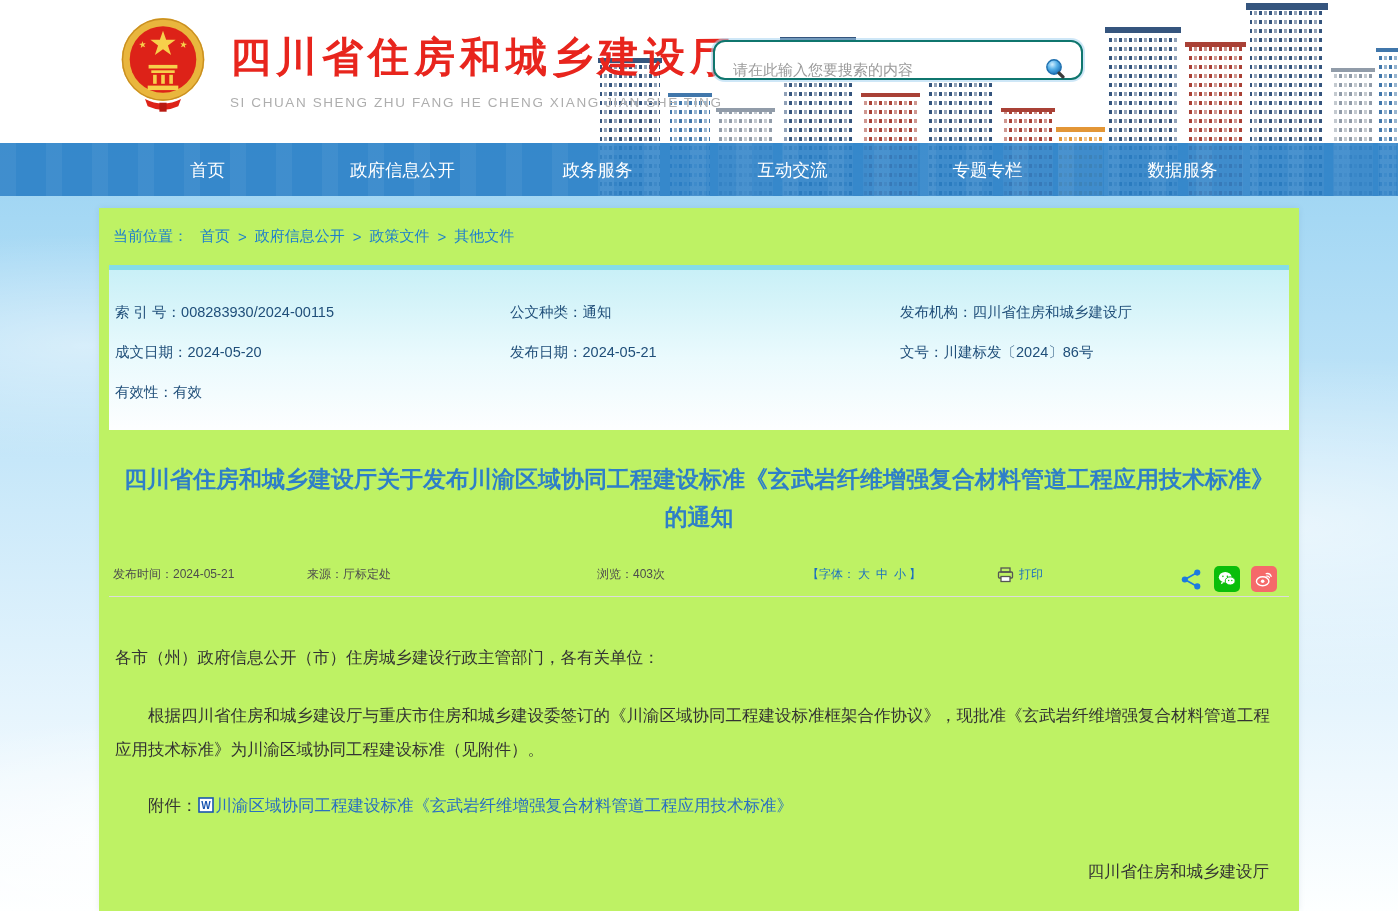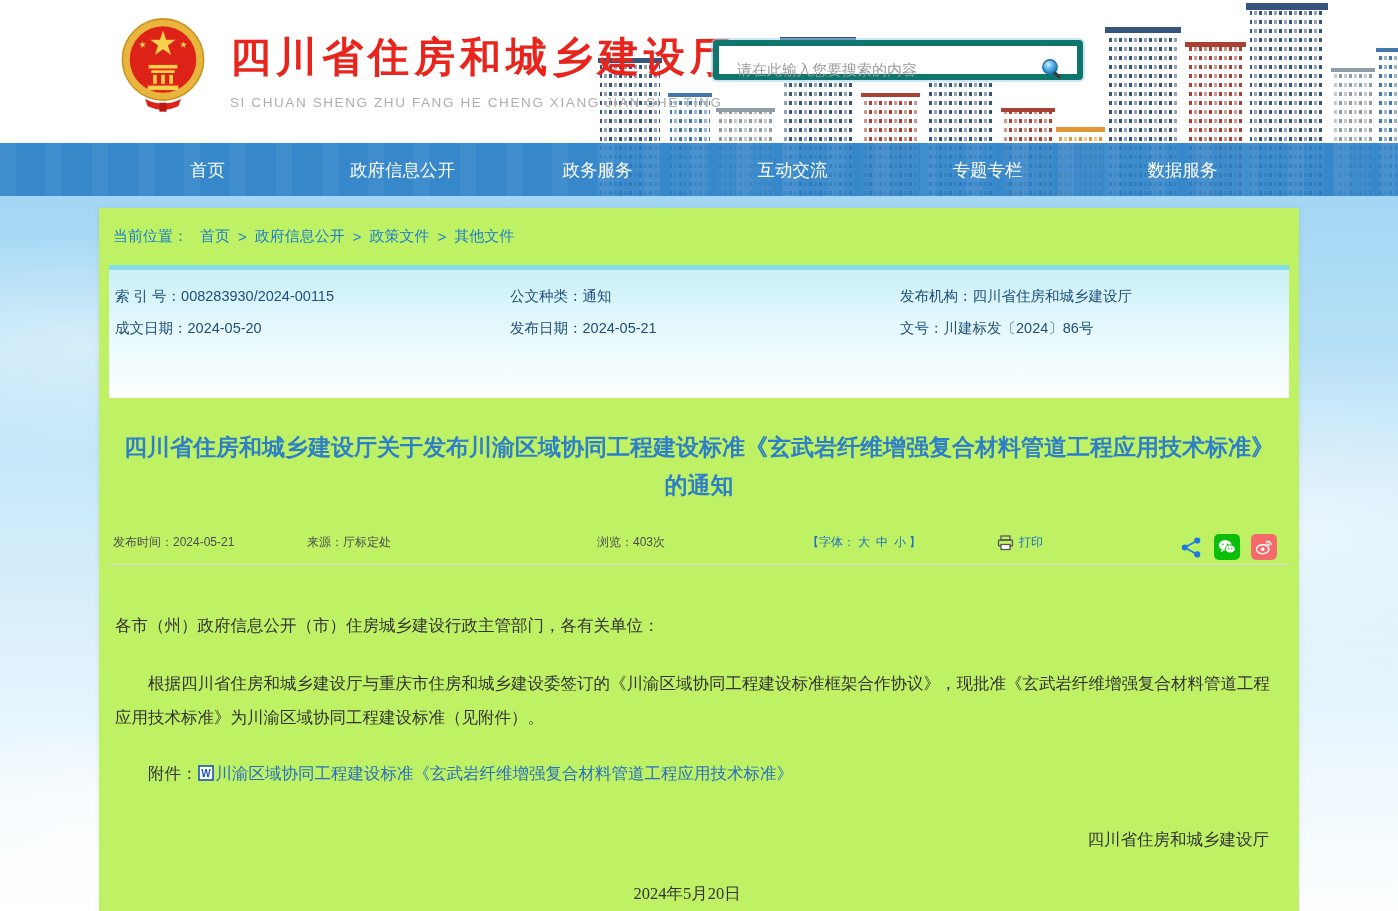--- a/index.html
+++ b/index.html
@@ -17,21 +17,21 @@
   
   .header { position:relative; height:143px; background:#ffffff; }
   .skyline { position:absolute; top:0; right:0; width:820px; height:196px; z-index:1; }
   .brand { position:absolute; left:118px; top:16px; display:flex; align-items:flex-start; z-index:3; }
   .emblem { width:90px; height:96px; margin-right:22px; }
   .brand-text { padding-top:14px; }
   .site-title { font-size:41px; font-weight:bold; color:#e8251d; letter-spacing:5px; font-family:"Liberation Serif","DejaVu Serif",serif; }
   .site-sub { margin-top:10px; font-size:13.5px; color:#aeaeae; letter-spacing:1.6px; }
 
   .search-wrap { position:absolute; left:713px; top:40px; width:370px; height:40px; z-index:3;
-    background:#fff; border:6px solid #0f766e; border-radius:4px; box-shadow:0 0 0 2px rgba(165,212,240,.55);
+    background:#fff; border:2px solid #0f766e; border-radius:12px; box-shadow:0 0 0 2px rgba(165,212,240,.55);
     display:flex; align-items:center; padding:18px 12px 0 18px; }
   .search-input { flex:1; border:none; outline:none; font-size:15px; color:#333; background:transparent; }
   .search-input::placeholder { color:#9b9b9b; }
   .search-btn { width:26px; height:26px; cursor:pointer; flex:0 0 auto; }
 
   
   .nav { position:relative; z-index:2; height:53px; background:rgba(42,127,198,0.90);
     background-image:repeating-linear-gradient(90deg, rgba(255,255,255,0.05) 0 16px, rgba(255,255,255,0) 16px 46px);
   }
   .nav-inner { margin-left:110px; width:1170px; height:53px; display:grid; grid-template-columns:repeat(6,1fr); }
@@ -40,21 +40,21 @@
   
   .card { position:relative; z-index:2; margin:12px auto 0; width:1200px; height:703px;
     background:#bef264; box-shadow:0 0 6px rgba(50,90,130,0.10); padding:0 10px; }
 
   .breadcrumb { height:57px; display:flex; align-items:center; font-size:15px; color:#1d7ecd; padding-left:4px; }
   .breadcrumb .crumb { color:#1d7ecd; text-decoration:none; cursor:pointer; }
   .breadcrumb .sep { margin:0 8px; color:#1d7ecd; }
   .breadcrumb .loc-label { margin-right:12px; }
 
   .doc-meta { border-top:5px solid #84dce8; background:linear-gradient(180deg,#c9f0f7 0%, #eafafd 55%, #fdfeff 100%);
-    padding:14px 6px 26px 6px; display:grid; grid-template-columns:395px 390px auto; grid-auto-rows:24px; row-gap:8px;
+    padding:30px 6px 26px 6px; display:grid; grid-template-columns:395px 390px auto; grid-auto-rows:24px; row-gap:16px;
     font-size:14.5px; color:#1f4e79; }
   .doc-meta .cell { display:flex; align-items:center; white-space:nowrap; }
 
   .article-title { margin:30px auto 0; width:1160px; text-align:center; color:#2e7fc8;
     font-size:23px; line-height:38px; font-weight:600; }
 
   .meta-row { position:relative; margin-top:26px; height:28px; font-size:12px; color:#4d4d4d; }
   .meta-row .abs { position:absolute; top:4px; white-space:nowrap; }
   .m-publish { left:4px; }
   .m-source  { left:198px; }
@@ -227,20 +227,24 @@
         <span>2024-05-20</span>
       </div>
       <div class="cell">
         <span>发布日期：</span>
         <span>2024-05-21</span>
       </div>
       <div class="cell">
         <span>文号：</span>
         <span>川建标发〔2024〕86号</span>
       </div>
+      <div class="cell">
+        <span>有效性：</span>
+        <span>有效</span>
+      </div>
       <div class="cell"></div>
       <div class="cell"></div>
     </div>
 
     <h1 class="article-title">四川省住房和城乡建设厅关于发布川渝区域协同工程建设标准《玄武岩纤维增强复合材料管道工程应用技术标准》的通知</h1>
 
     <div class="meta-row">
       <span class="abs m-publish">
         <span>发布时间：</span><span>2024-05-21</span>
       </span>

